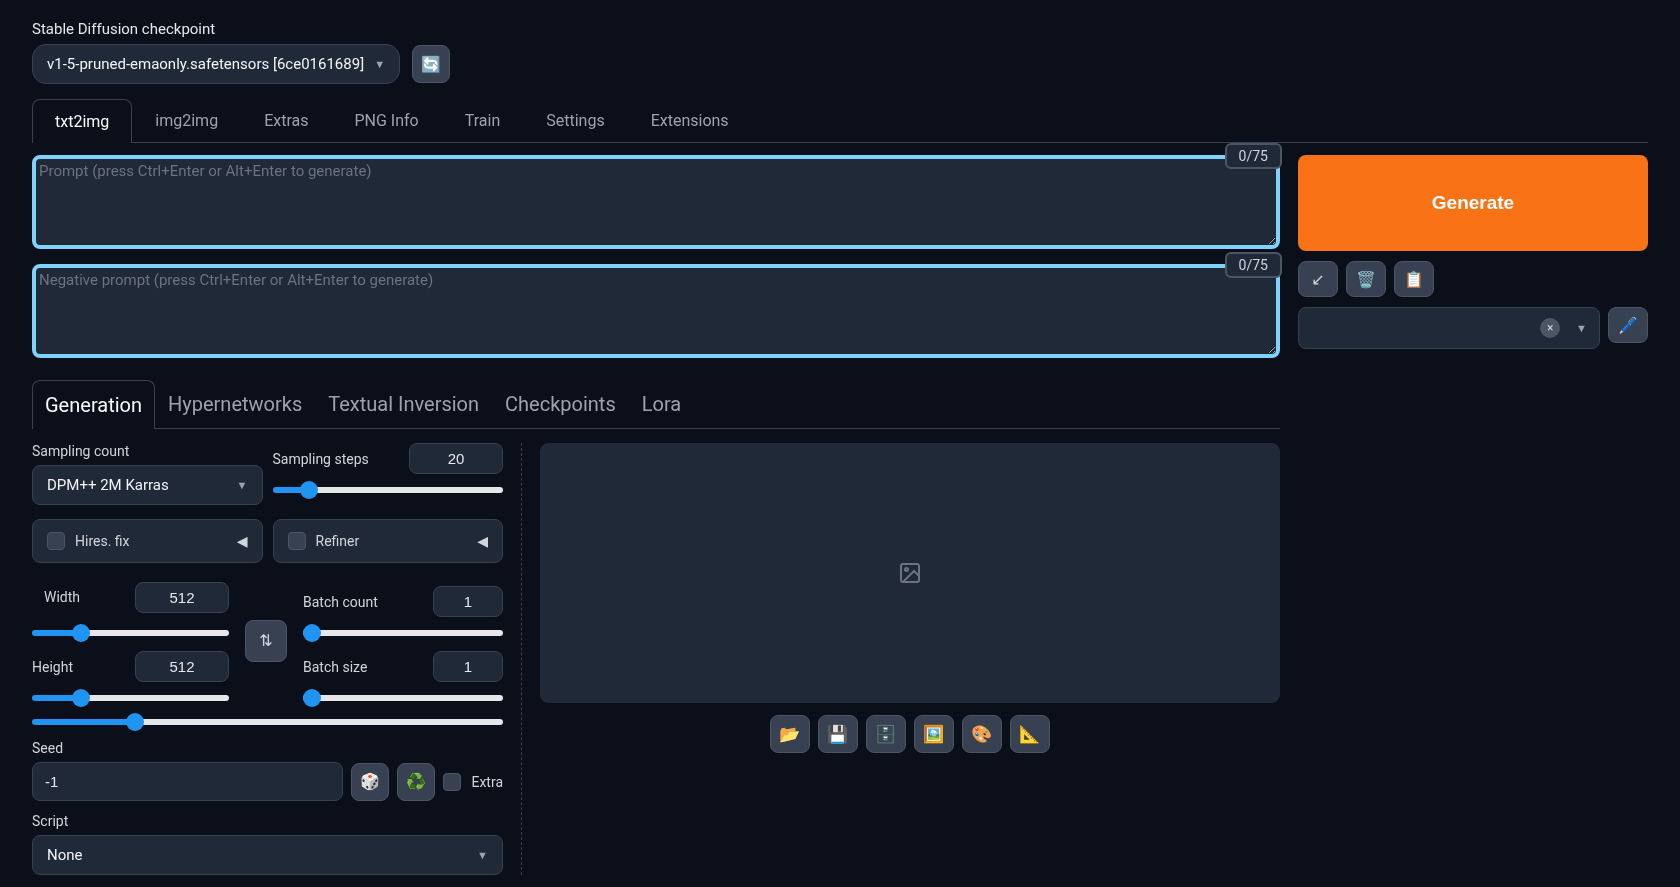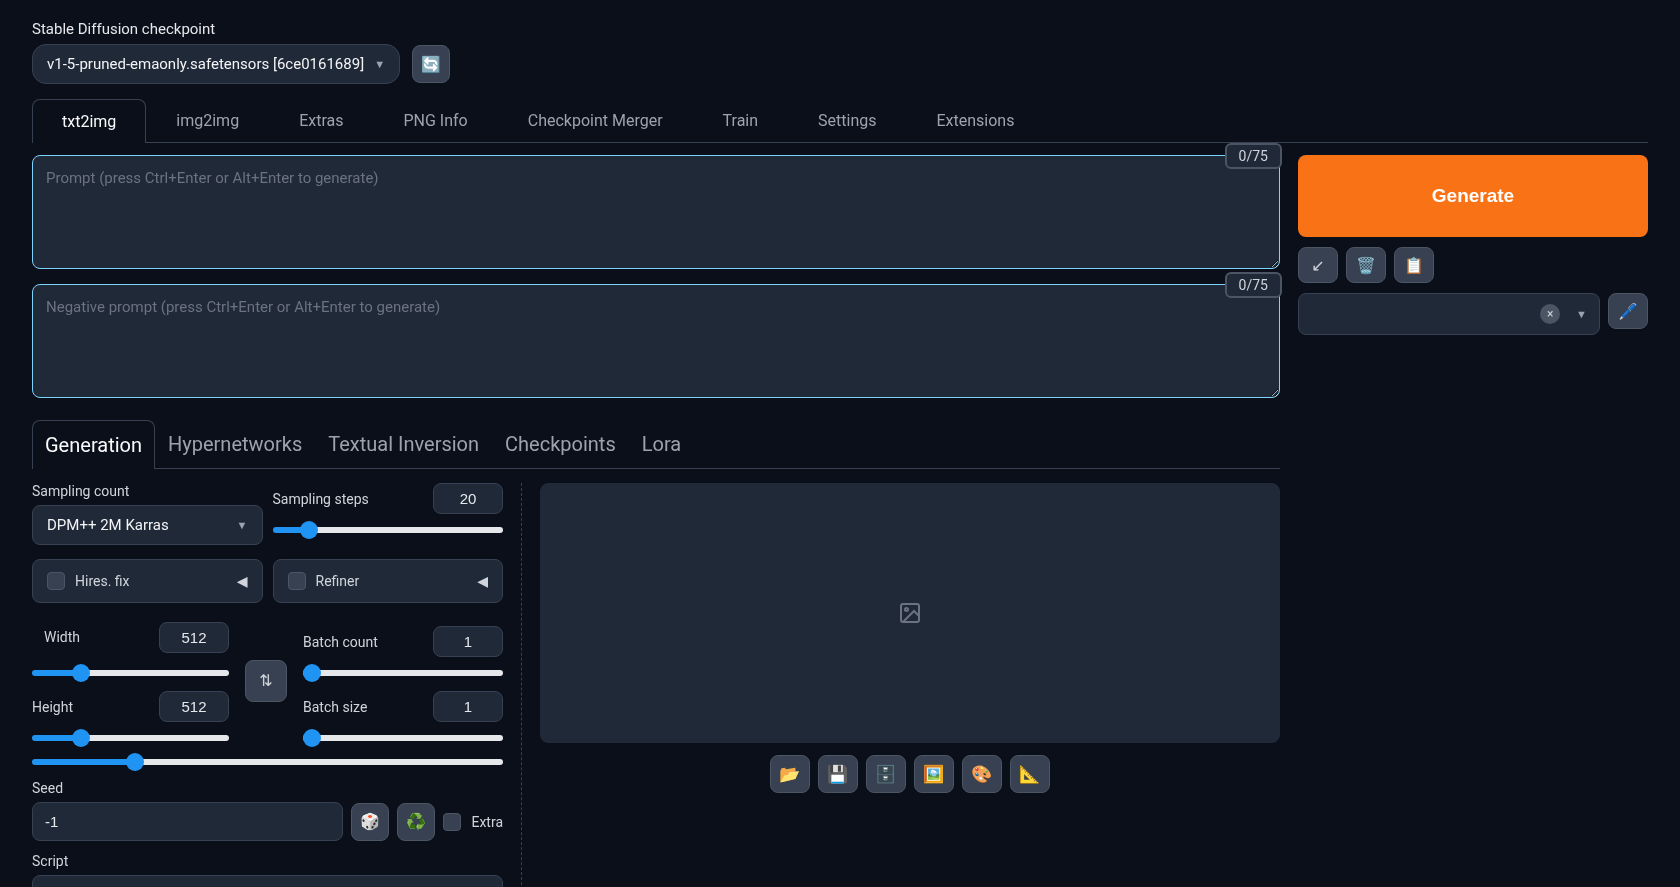--- a/index.html
+++ b/index.html
@@ -23,45 +23,45 @@
 }
 .dropdown-checkpoint { min-width: 350px; border-radius: 14px; }
 .caret { font-size: 11px; color: #9ca3af; margin-left: 10px; }
 .refresh-btn {
   width: 38px; height: 38px; background: #374151; border: 1px solid #4b5563;
   border-radius: 8px; display: flex; align-items: center; justify-content: center;
   cursor: pointer; font-size: 16px;
 }
 .tab-row { display: flex; border-bottom: 1px solid #374151; gap: 0; }
 .tab {
-  padding: 12px 29px; cursor: pointer; color: #9ca3af; font-size: 16px;
+  padding: 12px 22px; cursor: pointer; color: #9ca3af; font-size: 16px;
   border: 1px solid transparent; border-bottom: none; border-radius: 8px 8px 0 0;
 }
 .tab.active {
   color: #f9fafb; border-color: #374151; background: #0b0f19;
   position: relative; top: 1px;
 }
 .main-area { display: flex; gap: 18px; padding-top: 12px; height: calc(100% - 110px); }
 .left-col { flex: 1; display: flex; flex-direction: column; }
 .right-col { width: 350px; display: flex; flex-direction: column; }
 .prompt-wrap { position: relative; margin-bottom: 12px; }
 .prompt {
-  width: 100%; height: 114px; background: #1f2937; border: 1px solid #7dd3fc;
-  border-radius: 8px; padding: 13px; color: #e5e7eb; resize: both; font-family: inherit;
+  width: 100%; height: 94px; background: #1f2937; border: 4px solid #7dd3fc;
+  border-radius: 8px; padding: 3px; color: #e5e7eb; resize: both; font-family: inherit;
   font-size: 15px;
 }
 .prompt::placeholder { color: #6b7280; }
 .counter {
   position: absolute; right: -2px; top: -12px; background: #1f2937;
   border: 2px solid #4b5563; border-radius: 6px; padding: 3px 12px;
   font-size: 14px; color: #d1d5db;
 }
 .generate-btn {
   background: #f97316; color: #fff; font-weight: 600; font-size: 19px;
-  border: none; border-radius: 8px; height: 82px; cursor: pointer; margin-bottom: 10px;
+  border: none; border-radius: 8px; height: 96px; cursor: pointer; margin-bottom: 10px;
 }
 .icon-row { display: flex; gap: 8px; margin-bottom: 10px; }
 .icon-btn {
   width: 40px; height: 36px; background: #374151; border: 1px solid #4b5563;
   border-radius: 8px; display: flex; align-items: center; justify-content: center;
   cursor: pointer; color: #d1d5db; font-size: 16px;
 }
 .styles-row { display: flex; gap: 8px; }
 .styles-select {
   flex: 1; background: #1f2937; border: 1px solid #374151; border-radius: 8px;
@@ -80,21 +80,21 @@
 .sub-tab.active { color: #f9fafb; border-color: #374151; position: relative; top: 1px; background: #0b0f19; }
 .gen-body { display: flex; gap: 18px; padding-top: 14px; }
 .gen-left { flex: 1; }
 .gen-right { width: 740px; display: flex; flex-direction: column; }
 .divider { width: 1px; border-left: 1px dashed #374151; }
 .row2 { display: flex; gap: 10px; margin-bottom: 14px; }
 .row2 > div { flex: 1; }
 .label { font-size: 14px; color: #d1d5db; margin-bottom: 6px; display: block; }
 .num-input {
   background: #1f2937; border: 1px solid #374151; border-radius: 8px;
-  padding: 6px 10px; color: #e5e7eb; width: 70px; text-align: center; font-size: 15px;
+  padding: 6px 10px; color: #e5e7eb; width: 94px; text-align: center; font-size: 15px;
 }
 .label-row { display: flex; justify-content: space-between; align-items: center; margin-bottom: 6px; }
 .slider { width: 100%; height: 6px; -webkit-appearance: none; background: #e5e7eb; border-radius: 3px; position: relative; }
 .slider::-webkit-slider-thumb { -webkit-appearance: none; width: 18px; height: 18px; border-radius: 50%; background: #2094f3; cursor: pointer; }
 .slider::-moz-range-thumb { width: 18px; height: 18px; border-radius: 50%; background: #2094f3; border: none; cursor: pointer; }
 .collapse-box {
   background: #1f2937; border: 1px solid #374151; border-radius: 8px;
   padding: 12px 14px; display: flex; align-items: center; justify-content: space-between;
 }
 .collapse-box .left { display: flex; align-items: center; gap: 10px; }
@@ -146,21 +146,20 @@
     <div class="refresh-btn">
       <span>🔄</span>
     </div>
   </div>
 
   <div class="tab-row">
     <div class="tab active">txt2img</div>
     <div class="tab">img2img</div>
     <div class="tab">Extras</div>
     <div class="tab">PNG Info</div>
-    <div class="tab">Checkpoint Merger</div>
     <div class="tab">Train</div>
     <div class="tab">Settings</div>
     <div class="tab">Extensions</div>
   </div>
 
   <div class="main-area">
     <div class="left-col">
       <div class="prompt-wrap">
         <div class="counter">0/75</div>
         <textarea class="prompt" placeholder="Prompt (press Ctrl+Enter or Alt+Enter to generate)" style=""></textarea>

